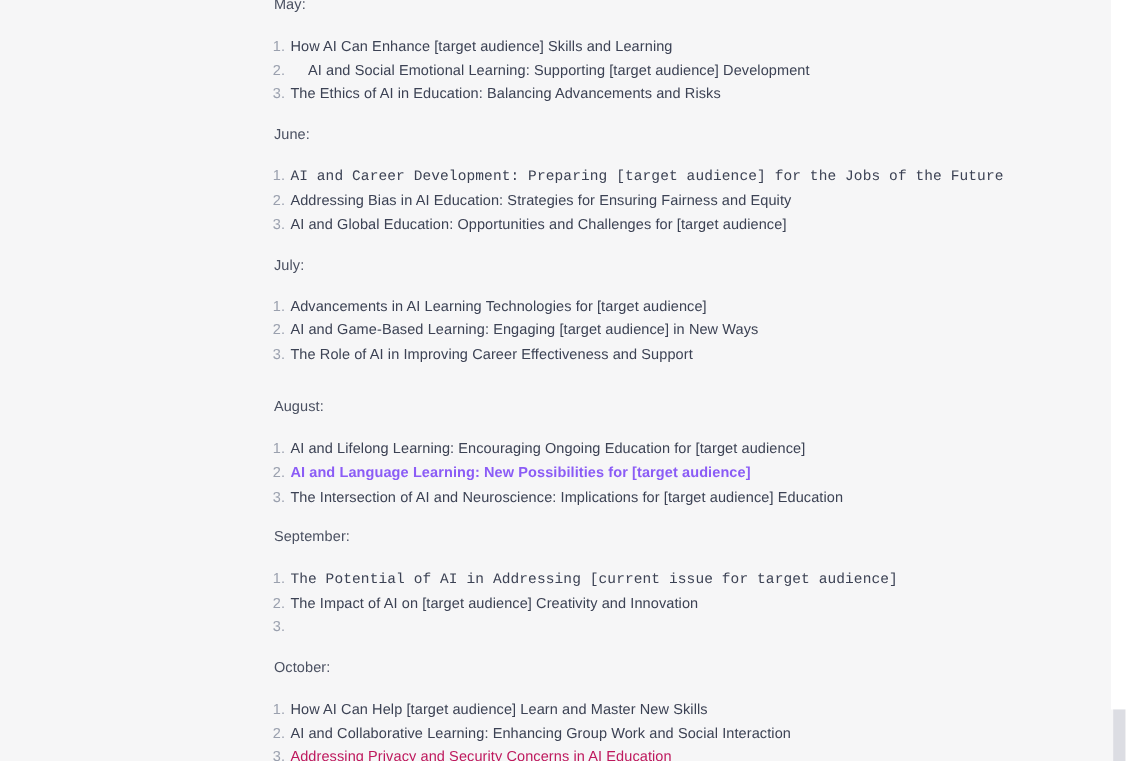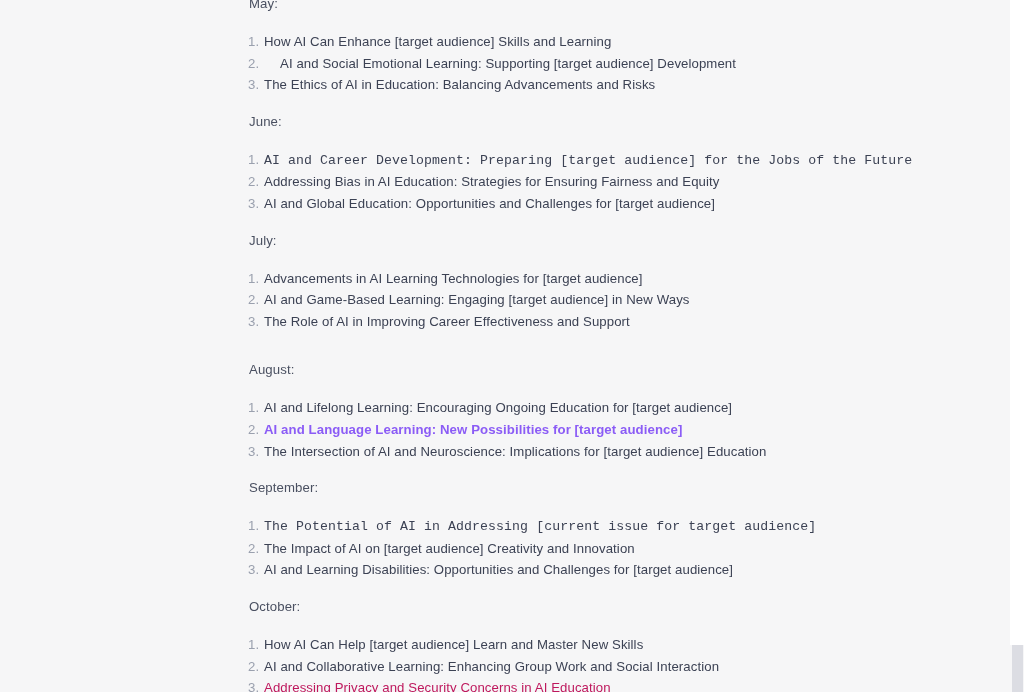--- a/index.html
+++ b/index.html
@@ -199,21 +199,20 @@
           <li class="topic-item">
             <span class="topic-num" style="color: rgb(154, 160, 174);">1.</span>
             <span class="topic-text" style="color: rgb(60, 66, 84); font-family: Liberation Mono, monospace;">The Potential of AI in Addressing [current issue for target audience]</span>
           </li>
           <li class="topic-item">
             <span class="topic-num" style="color: rgb(154, 160, 174);">2.</span>
             <span class="topic-text" style="color: rgb(60, 66, 84);">The Impact of AI on [target audience] Creativity and Innovation</span>
           </li>
           <li class="topic-item">
             <span class="topic-num" style="color: rgb(154, 160, 174);">3.</span>
-            <span class="topic-text" style="color: rgb(60, 66, 84);">AI and Learning Disabilities: Opportunities and Challenges for [target audience]</span>
           </li>
         </ol>
       </div>
       <div class="block-gap"></div>
       <div class="month-block">
         <div class="month-heading" style="color: rgb(74, 80, 97);">October:</div>
         <ol class="topic-list spaced">
           <li class="topic-item">
             <span class="topic-num" style="color: rgb(154, 160, 174);">1.</span>
             <span class="topic-text" style="color: rgb(60, 66, 84);">How AI Can Help [target audience] Learn and Master New Skills</span>

